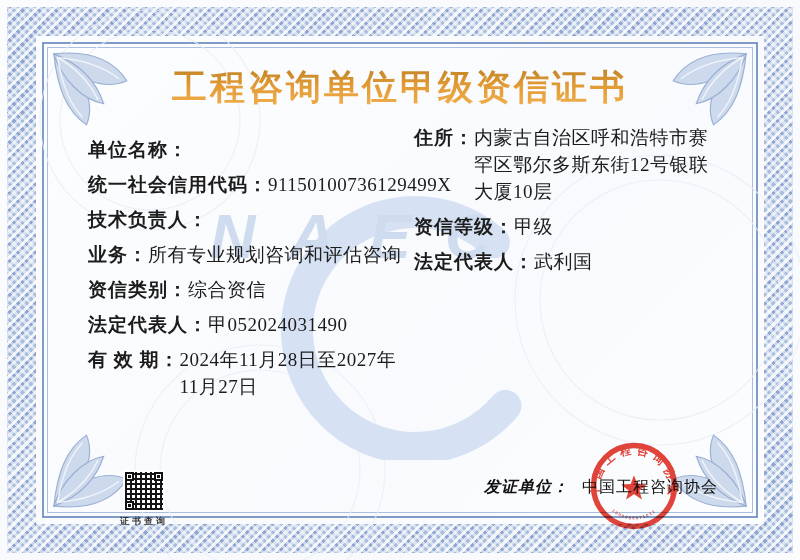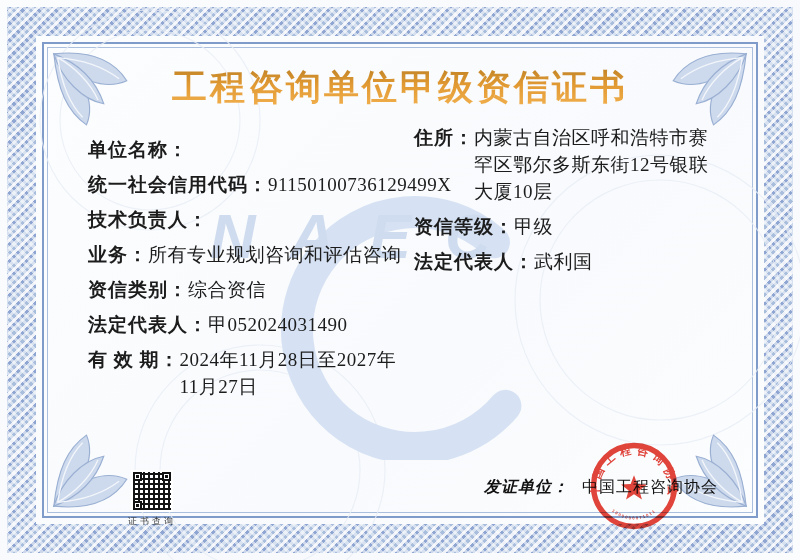--- a/index.html
+++ b/index.html
@@ -47,21 +47,21 @@
     -webkit-text-fill-color:transparent;
   }
   
   .col{position:absolute;font-size:19px;line-height:1.42;color:#1c1c1c;}
   .col-left{left:88px;top:137px;width:318px;}
   .col-right{left:414px;top:125px;width:306px;}
   .row{display:flex;margin-bottom:8px;}
   .lbl{font-weight:700;white-space:nowrap;letter-spacing:1px;}
   .val{flex:1;letter-spacing:.5px;}
   
-  .qr-wrap{position:absolute;left:120px;top:472px;width:64px;text-align:center;}
+  .qr-wrap{position:absolute;left:112px;top:472px;width:64px;text-align:center;font-weight:bold;}
   .qr{
     position:relative;width:38px;height:38px;margin:0 auto;background:#fff;
     background-image:
       repeating-linear-gradient(0deg,#151515 0 2px,transparent 2px 5px),
       repeating-linear-gradient(90deg,#151515 0 2px,#ffffff 2px 5px);
     outline:2px solid #fff;
   }
   .finder{position:absolute;width:9px;height:9px;border:2px solid #111;background:#fff;box-sizing:border-box;}
   .finder::after{content:"";position:absolute;left:1px;top:1px;width:3px;height:3px;background:#111;}
   .finder.f1{left:0;top:0;}

